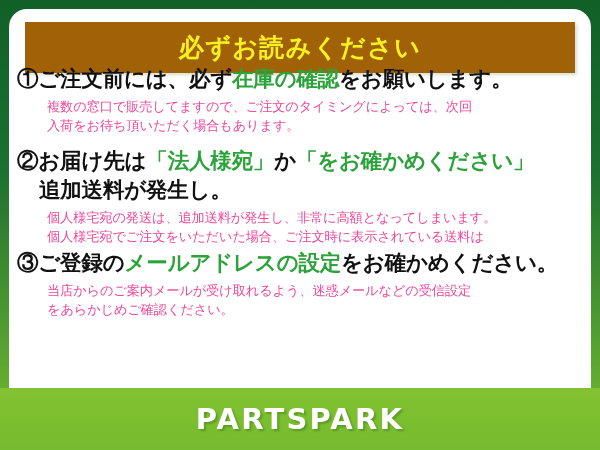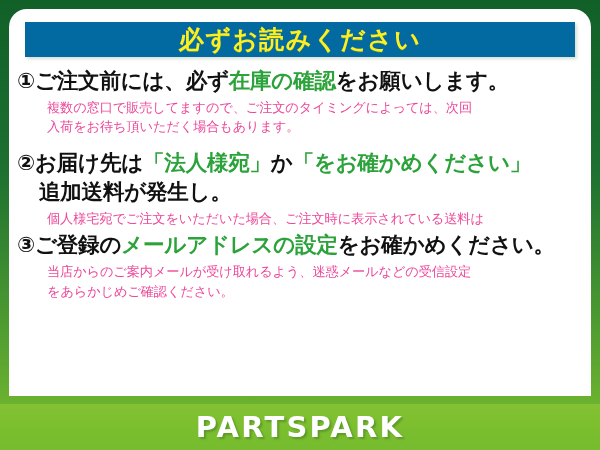--- a/index.html
+++ b/index.html
@@ -32,22 +32,22 @@
     box-sizing: border-box;
     overflow: hidden;
   }
 
   
   .header-bar {
     position: absolute;
     left: 16px;
     top: 13px;
     width: 550px;
-    height: 35px;
-    background: #0369a1;
+    height: 51px;
+    background: #a16207;
     box-shadow: 2px 2px 3px rgba(120, 150, 110, 0.30);
     display: flex;
     align-items: center;
     justify-content: center;
   }
   .header-title {
     color: #ffef1f;
     font-size: 25px;
     font-weight: bold;
     letter-spacing: 1.5px;
@@ -57,20 +57,21 @@
   }
 
   
   .body-area {
     position: absolute;
     left: 0;
     top: 55px;
     width: 582px;
     padding: 0 25px 0 8px;
     box-sizing: border-box;
+    font-family: Liberation Mono, monospace;
   }
 
   .item {
     margin-bottom: 2px;
   }
 
   .item-heading {
     font-size: 21.5px;
     font-weight: bold;
     color: #111111;
@@ -101,21 +102,21 @@
   #item-1 { margin-top: 2px; }
   #item-2 { margin-top: 11px; }
   #item-3 { }
 
   
   .footer-bar {
     position: absolute;
     left: 0;
     bottom: 0;
     width: 600px;
-    height: 46px;
+    height: 62px;
     display: flex;
     align-items: center;
     justify-content: center;
     background: linear-gradient(180deg, #83c232 0%, #7cbf2f 45%, #75bc2e 100%);
   }
   .brand {
     color: #ffffff;
     font-size: 29px;
     font-weight: bold;
     letter-spacing: 2.2px;
@@ -145,20 +146,21 @@
           <div>入荷をお待ち頂いただく場合もあります。</div>
         </div>
       </div>
 
       <div class="item" id="item-2">
         <div class="item-heading">
           <span>②</span><span>お届け先は</span><span class="hl">「法人様宛」</span><span>か</span><span class="hl">「をお確かめください」</span>
         </div>
         <div class="item-heading heading-line2">追加送料が発生し。</div>
         <div class="item-body">
+          <div>個人様宅宛の発送は、追加送料が発生し、非常に高額となってしまいます。</div>
           <div>個人様宅宛でご注文をいただいた場合、ご注文時に表示されている送料は</div>
         </div>
       </div>
 
       <div class="item" id="item-3">
         <div class="item-heading">
           <span>③</span><span>ご登録の</span><span class="hl">メールアドレスの設定</span><span>をお確かめください。</span>
         </div>
         <div class="item-body">
           <div>当店からのご案内メールが受け取れるよう、迷惑メールなどの受信設定</div>

